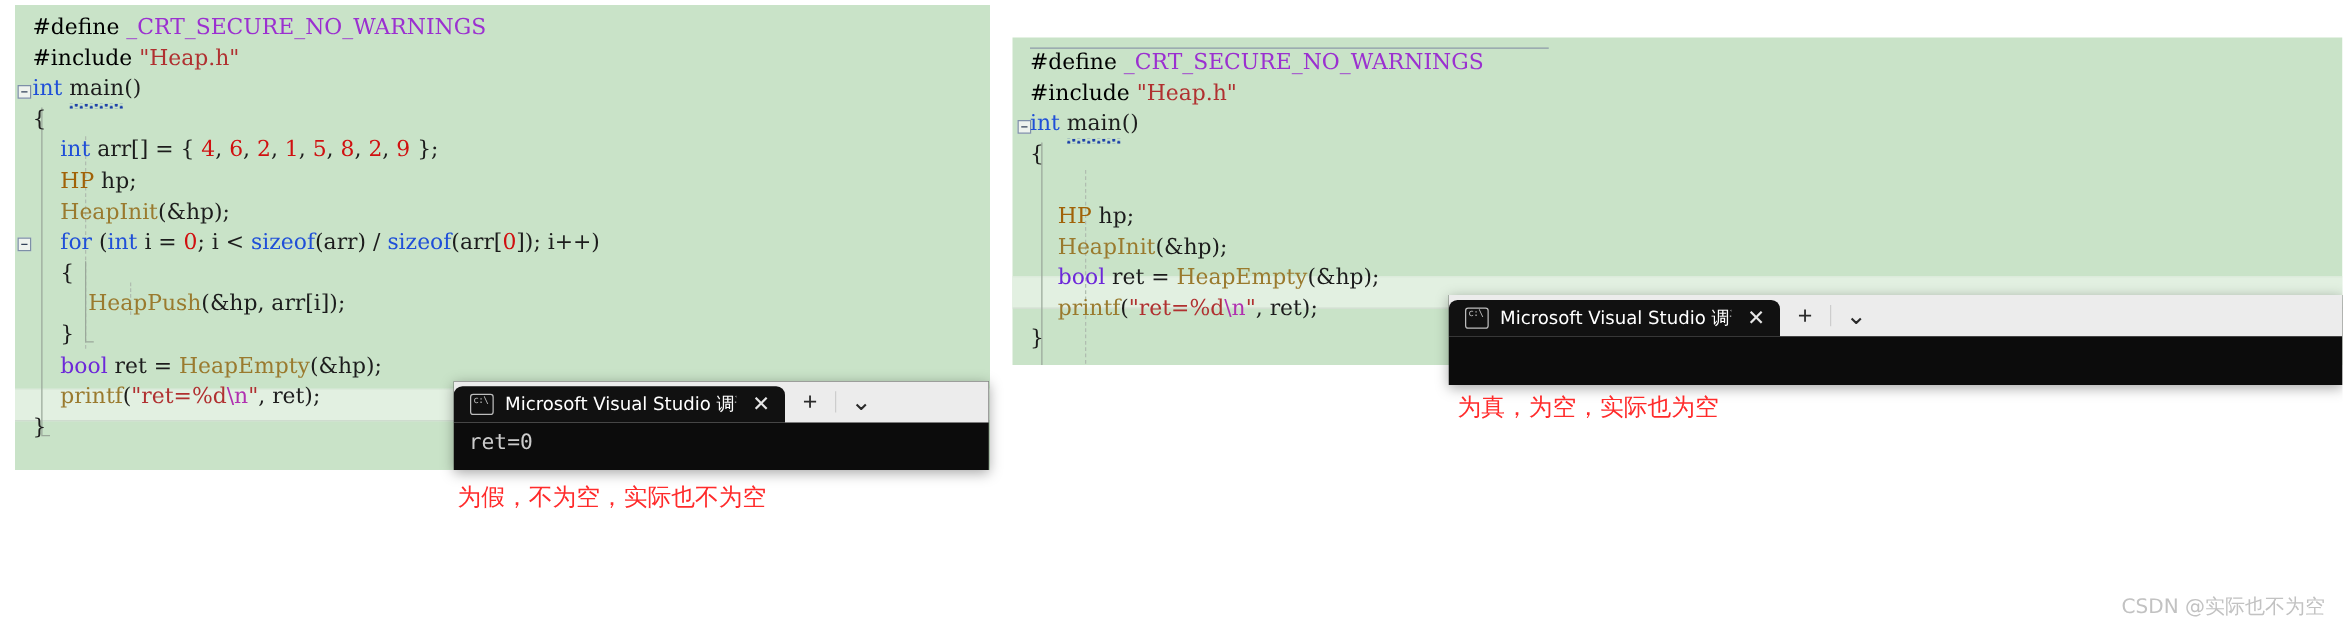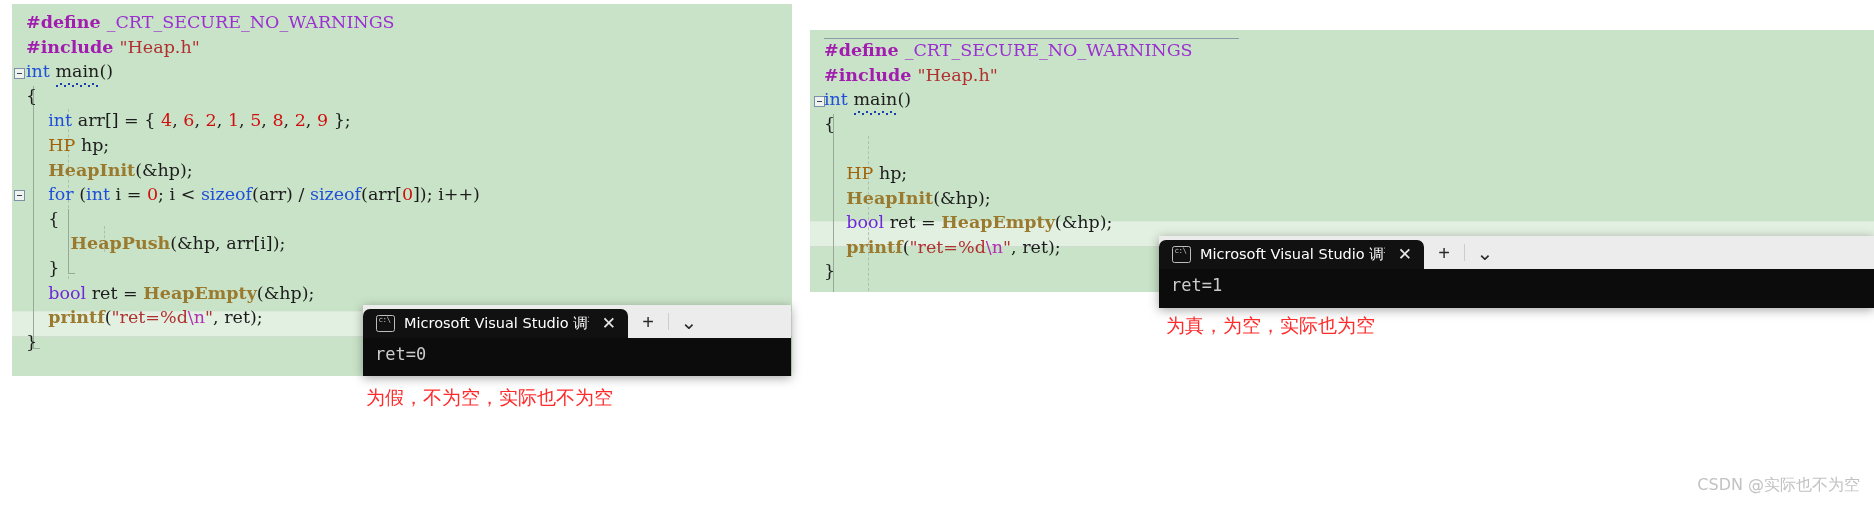--- a/index.html
+++ b/index.html
@@ -29,27 +29,27 @@
     line-height: 24.6px;
     white-space: pre;
     color: #1c1c1c;
   }
   .editor.left  .code { left: 14px; top: 6px; }
   .editor.right .code { left: 14px; top: 8px; }
 
   .ln { position: relative; height: 24.6px; }
 
   
-  .t-pre   { color: #a21caf; font-weight: bold; }           
+  .t-pre   { color: #000000; }           
   .t-macro { color: #9b30d0; }           
   .t-str   { color: #b03030; }           
   .t-kw    { color: #1f4fd8; }           
   .t-kw2   { color: #6d28d9; }           
   .t-type  { color: #a16207; }           
-  .t-fn    { color: #9a7a2e; font-weight: bold; }           
+  .t-fn    { color: #9a7a2e; }           
   .t-num   { color: #d01010; }           
   .t-esc   { color: #b030b0; }           
   .t-pl    { color: #1c1c1c; }
 
   
   .squig {
     position: relative;
     display: inline-block;
   }
   .squig::after {
@@ -250,21 +250,20 @@
     <div class="term-bar">
       <div class="term-tab">
         <span class="cmd-ico"></span>
         <span class="tab-title">Microsoft Visual Studio 调试控</span>
         <span class="tab-close">✕</span>
       </div>
       <div class="bar-btn">+</div>
       <div class="bar-sep"></div>
       <div class="bar-btn">⌄</div>
     </div>
-    <div class="term-body">ret=1</div>
   </div>
 
   <div class="note" style="left:366px; top:385px;">为假，不为空，实际也不为空</div>
   <div class="note" style="left:1166px; top:313px;">为真，为空，实际也为空</div>
 
   <div class="watermark">CSDN @实际也不为空</div>
 
 </div>
 
 </body></html>

